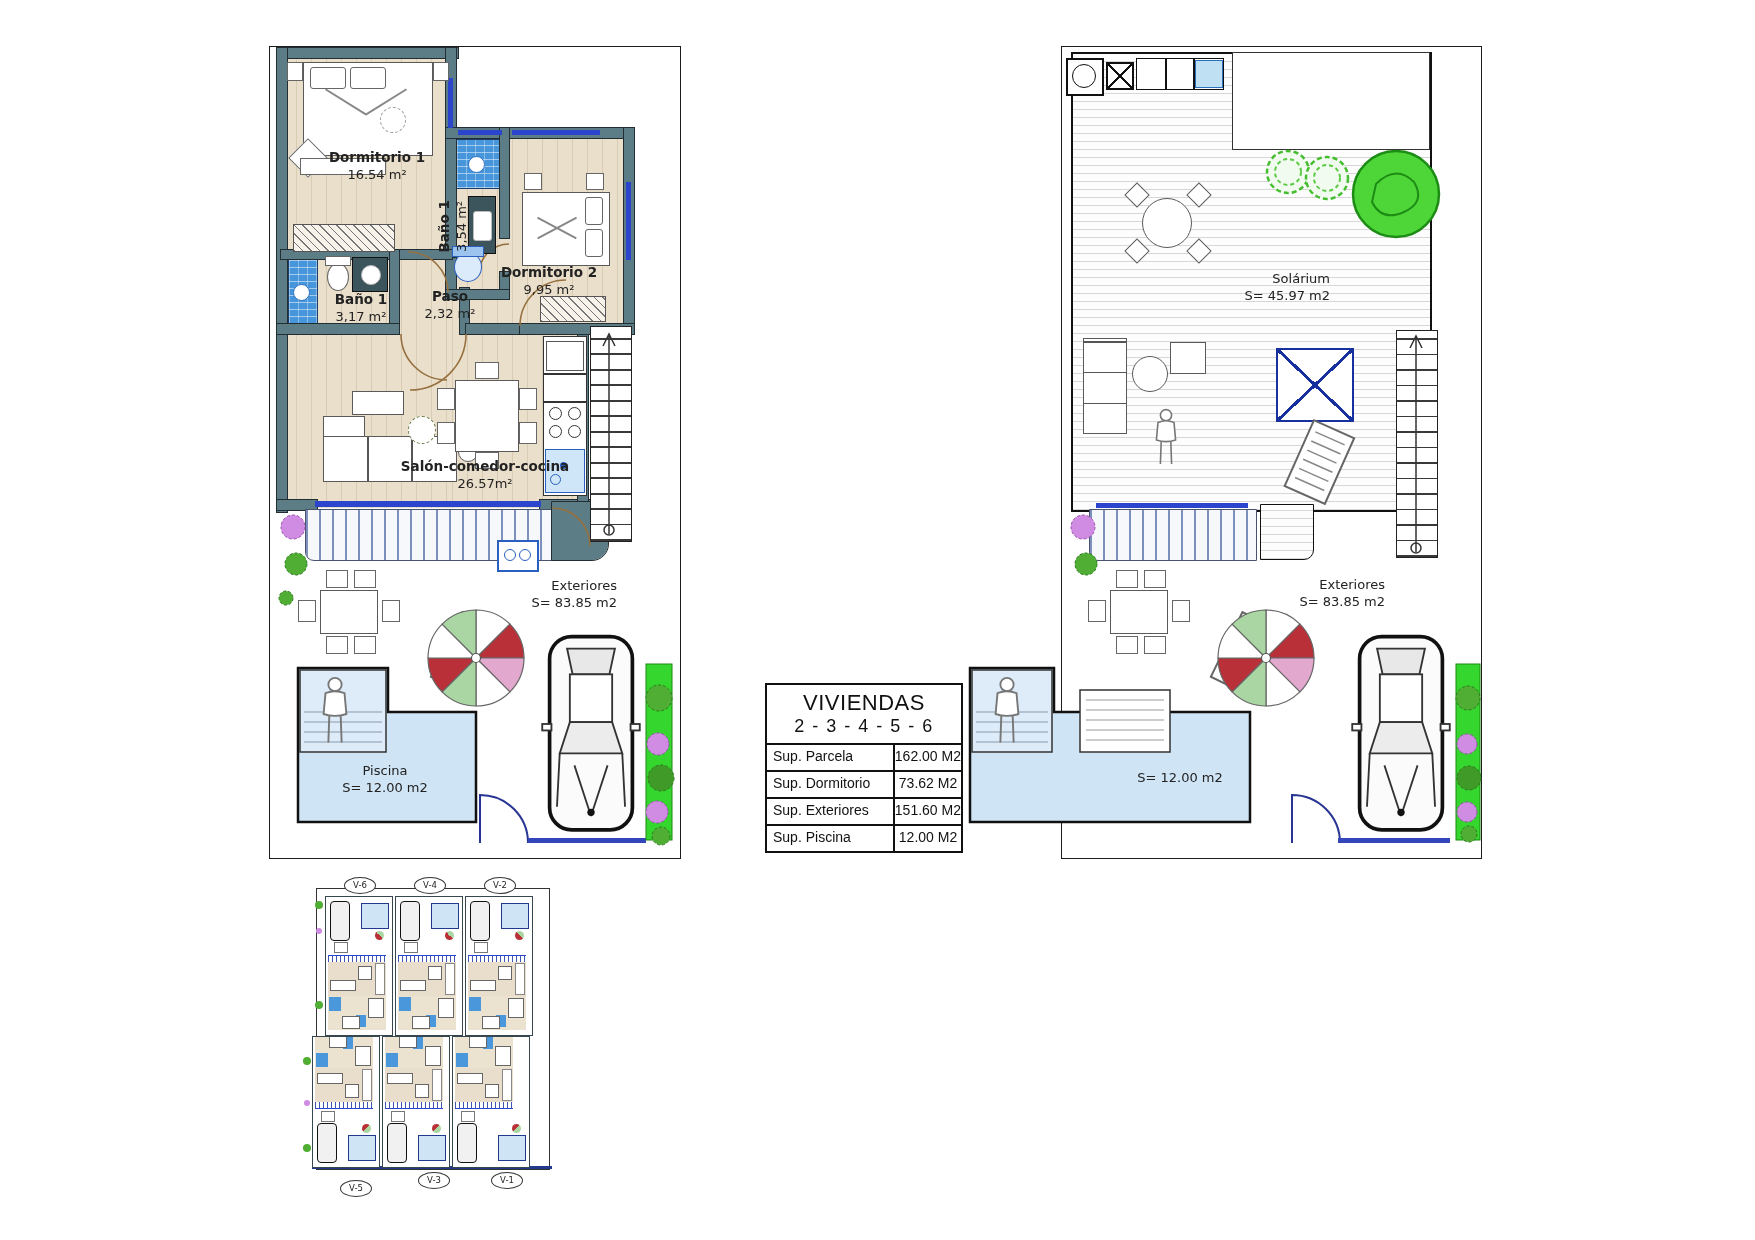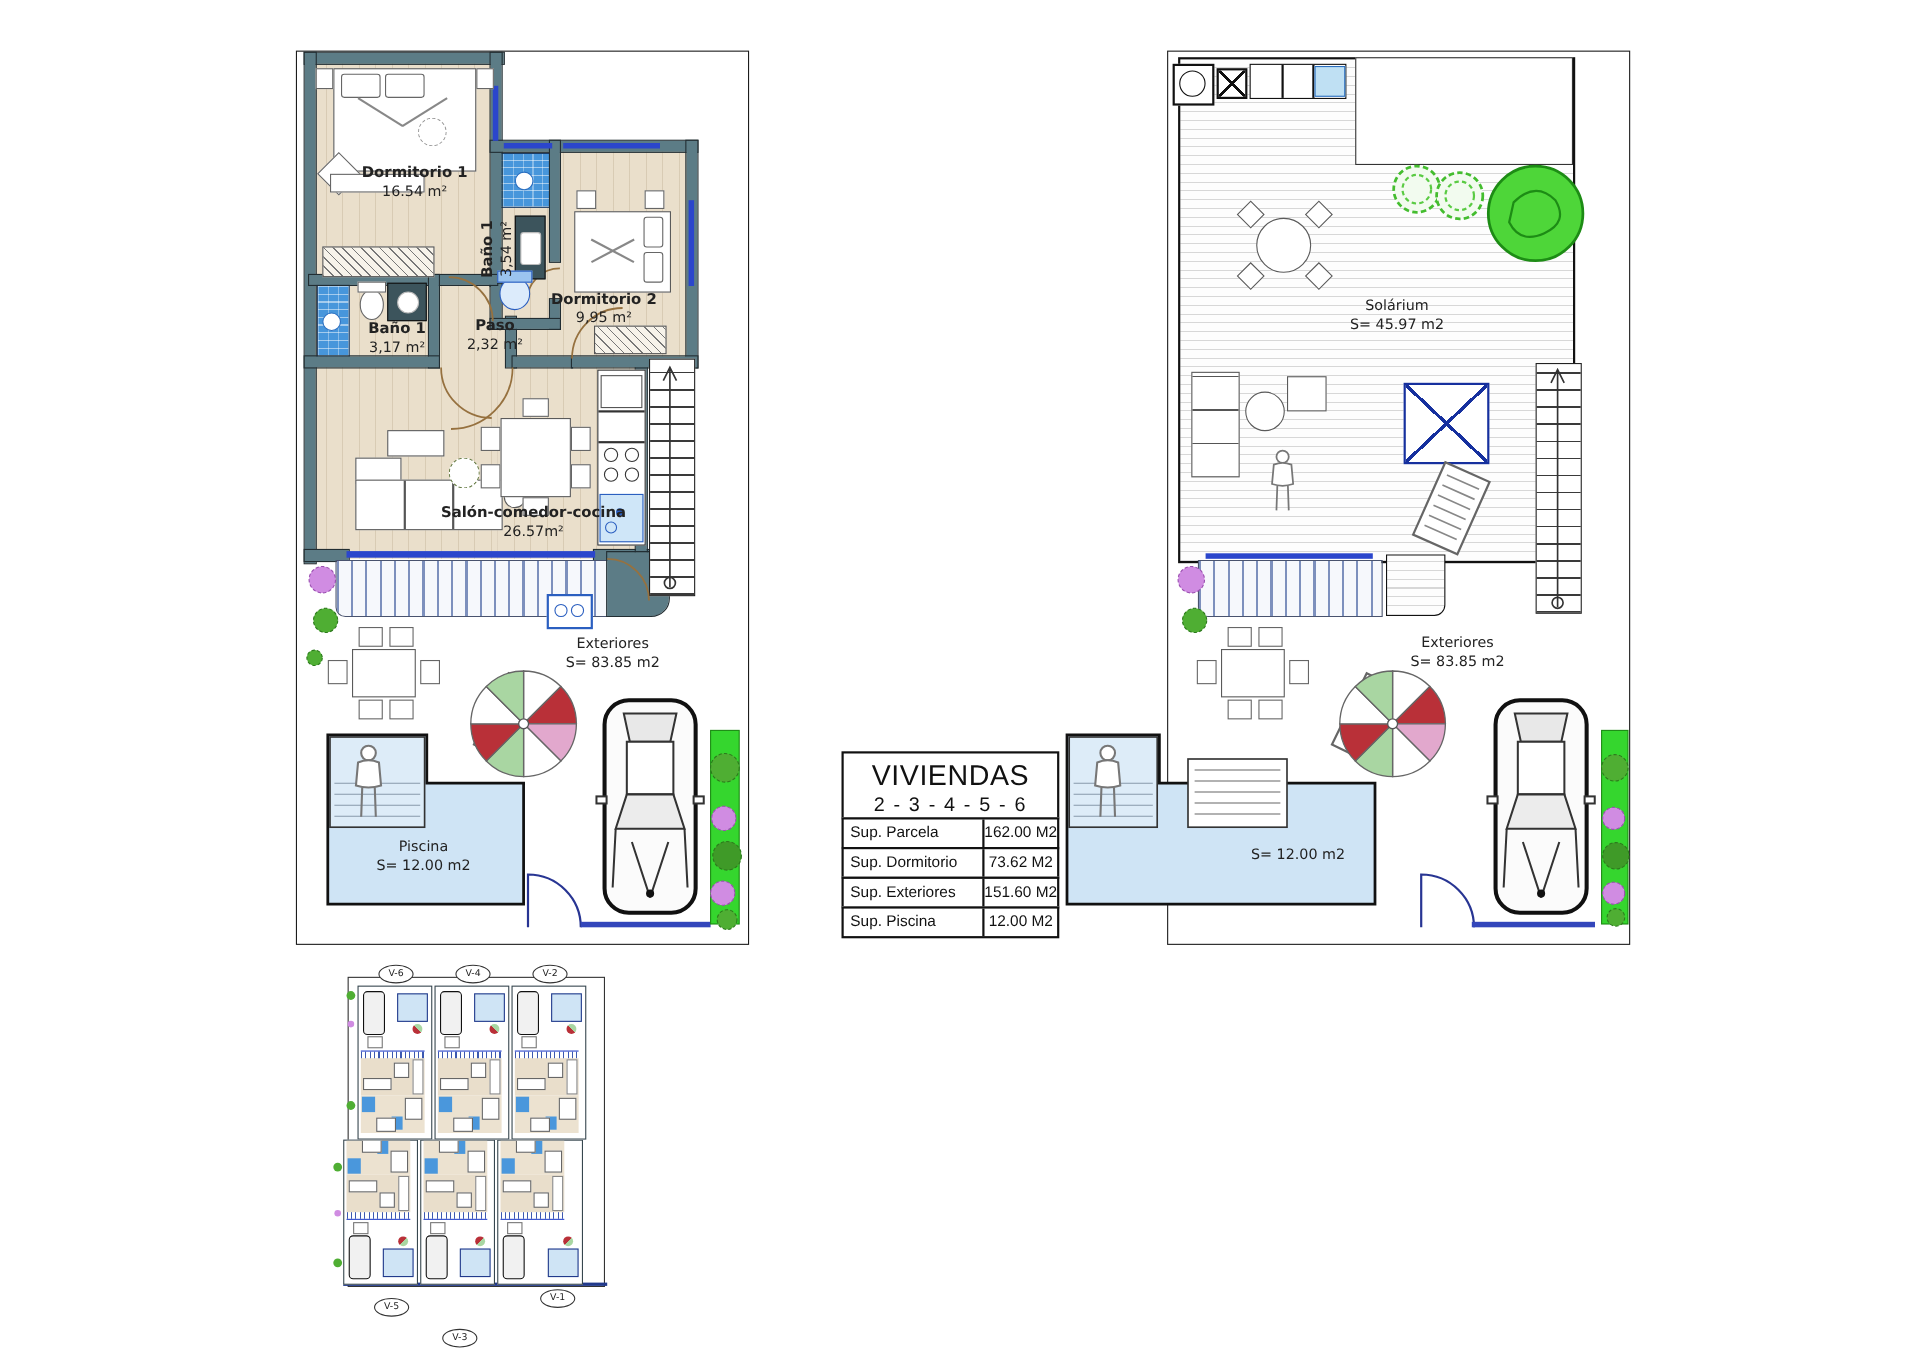--- a/index.html
+++ b/index.html
@@ -15,25 +15,25 @@
   .win{background:#2b46cc}
   .hatch{background-color:#f7f3ea;background-image:repeating-linear-gradient(45deg,#777 0 1px,transparent 1px 6px);border:1px solid #555}
   .furn{border:1.5px solid #5a5a5a;background:#fff}
   .furn2{border:1.4px solid #666;background:#fff}
   .circ{border-radius:50%}
   .glyph{background:#fff;border:1.2px solid #2b6fc0;border-radius:50%}
   .dark{background:#3c545c;border:1px solid #111}
   .stairs{background:#fff;background-image:repeating-linear-gradient(0deg,#3a3a3a 0 1.5px,transparent 1.5px 15.5px);border:1.5px solid #222}
   .lbl{font-size:13px;line-height:1.3;color:#222;text-align:center;white-space:nowrap}
   .lbl b{font-size:13.5px}
-  .lbl.ta-l{text-align:center}
+  .lbl.ta-l{text-align:right}
   
   .tb{font-family:"Liberation Sans","DejaVu Sans",sans-serif;color:#111;background:#fff}
   .tb-head{border:2px solid #111;text-align:center}
-  .tb-title{font-size:26px;letter-spacing:.5px;margin-top:5px}
+  .tb-title{font-size:22px;letter-spacing:.5px;margin-top:5px}
   .tb-sub{font-size:18px;letter-spacing:1.5px}
   .tb-row{border:2px solid #111;display:flex;height:25px;margin-top:-2px;background:#fff}
   .tb-lab{width:120px;border-right:2px solid #111;font-size:14px;padding:3px 0 0 6px;white-space:nowrap}
   .tb-val{flex:1;font-size:14px;text-align:center;padding-top:3px;white-space:nowrap}
   
   .mu{position:absolute;background:#fff;border:1.6px solid #37474f;overflow:hidden}
   .mu.flip{transform:scaleY(-1)}
   .mu-car{left:4px;top:4px;width:18px;height:38px;border:1.3px solid #111;border-radius:4px;background:#f1f1f1}
   .mu-pool{right:3px;top:6px;width:26px;height:24px;background:#cfe4f5;border:1px solid #223a8c}
   .mu-umb{right:8px;top:34px;width:9px;height:9px;border-radius:50%;background:linear-gradient(45deg,#b93038 50%,#a9d6a2 50%)}
@@ -504,21 +504,21 @@
           <div class="abs mu-tab2"></div>
           <div class="abs mu-kitch"></div>
         </div>
         <div class="abs mu-mid">
           <div class="abs mu-b1"></div>
           <div class="abs mu-b2"></div>
           <div class="abs mu-bed"></div>
           <div class="abs mu-bed2"></div>
         </div>
       </div>
-      <div class="vlab" style="left: 402px; top: 1172px; margin-top: 36px;">V-3</div>
+      <div class="vlab" style="left: 418px; top: 1172px;">V-3</div>
       <div class="mu flip" style="left: 452px; top: 1036px; width: 76px; height: 130px;">
         <div class="abs mu-car"></div>
         <div class="abs mu-pool"></div>
         <div class="abs mu-umb"></div>
         <div class="abs mu-tabl"></div>
         <div class="abs mu-slat"></div>
         <div class="abs mu-living">
           <div class="abs mu-sofa"></div>
           <div class="abs mu-tab2"></div>
           <div class="abs mu-kitch"></div>

